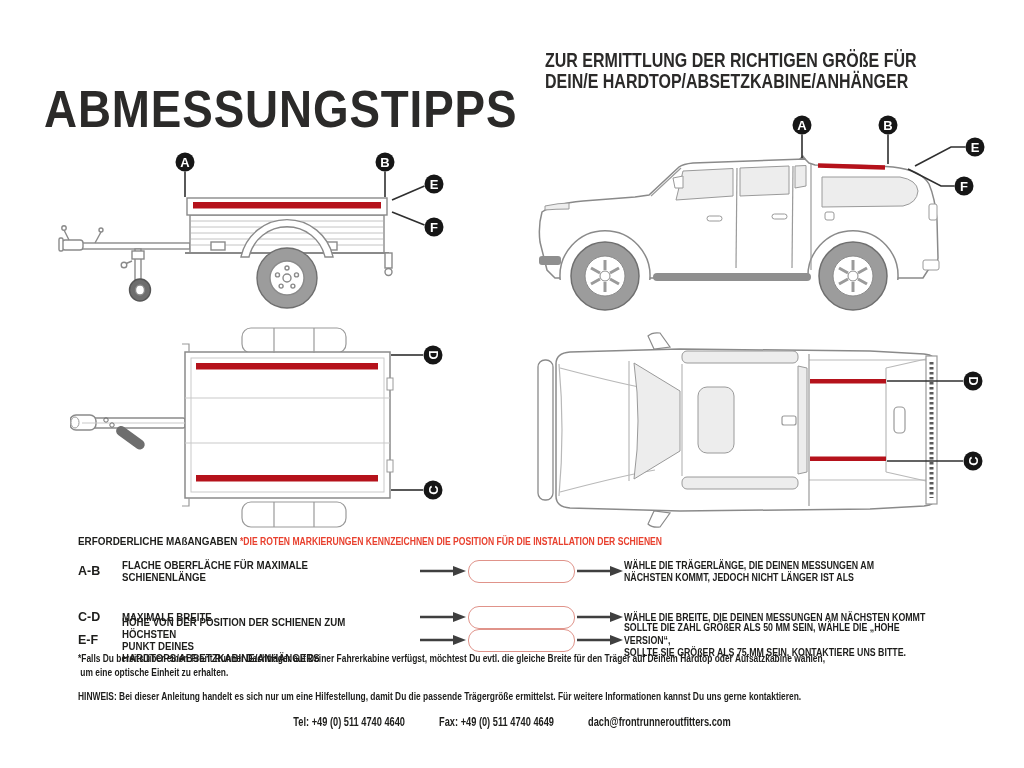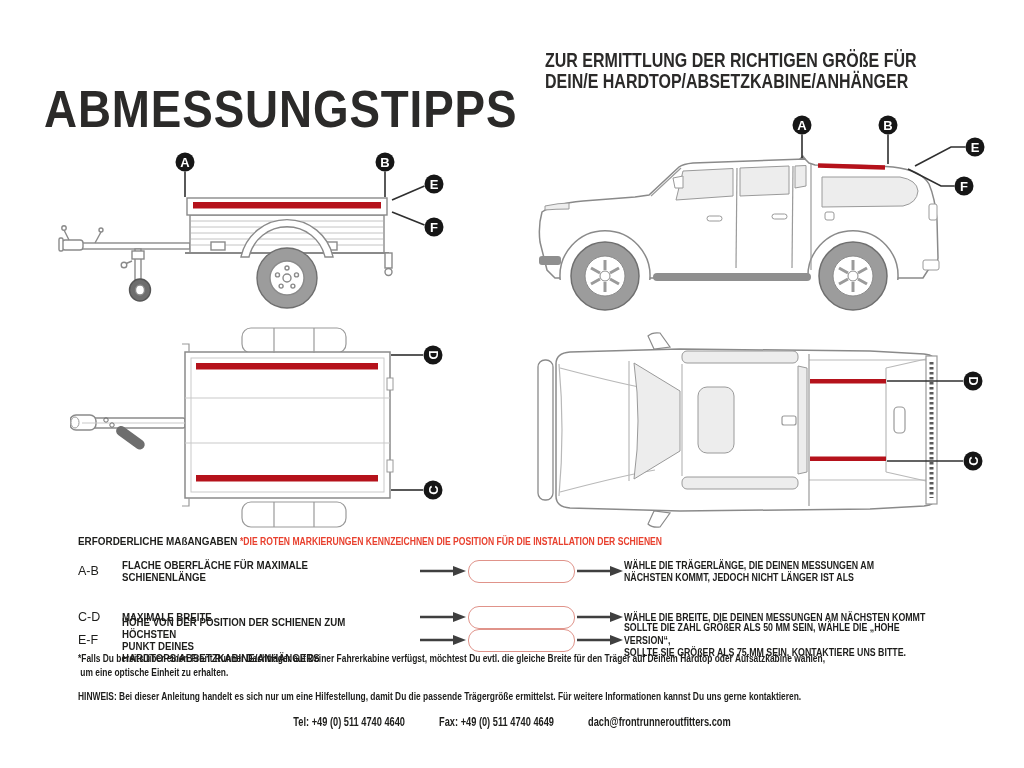--- a/index.html
+++ b/index.html
@@ -11,21 +11,21 @@
          transform:scaleX(.88);transform-origin:0 0;white-space:nowrap;color:#2b2a29;}
   .subtitle{left:545px;top:50px;font-size:20px;font-weight:700;line-height:21px;
             transform:scaleX(.8);transform-origin:0 0;white-space:pre-line;color:#2b2a29;}
   
   .m-heading{left:78px;top:535px;font-size:11px;font-weight:700;white-space:nowrap;}
   .m-heading .blk{display:inline-block;transform:scaleX(.9);transform-origin:0 50%;color:#1d1d1b;}
   .m-heading .red{position:absolute;left:162px;top:0;display:inline-block;transform:scaleX(.78);
                   transform-origin:0 50%;color:#e8402e;white-space:nowrap;}
   .mrow{position:absolute;left:78px;width:940px;display:grid;
         grid-template-columns:44px 296px 50px 108px 48px 1fr;align-items:center;}
-  .mkey{font-size:12.5px;font-weight:400;color:#1d1d1b;}
+  .mkey{font-size:12.5px;font-weight:700;color:#1d1d1b;}
   .mdesc{font-size:11px;font-weight:700;line-height:12px;transform:scaleX(.88);
          transform-origin:0 50%;white-space:pre-line;color:#1d1d1b;}
   .mres{font-size:11px;font-weight:700;line-height:12.5px;transform:scaleX(.8);
         transform-origin:0 50%;white-space:pre-line;color:#1d1d1b;}
   .marrow{display:flex;justify-content:center;align-items:center;}
   .moval{width:105px;height:21px;border:1.5px solid #e0938a;border-radius:11px;background:#fff;}
   .footnote{left:78px;top:652px;width:1200px;font-size:10.5px;font-weight:700;line-height:13.5px;
             transform:scaleX(.8);transform-origin:0 0;white-space:pre-wrap;color:#1d1d1b;}
   .hinweis{left:78px;top:690px;width:1200px;font-size:10.5px;font-weight:700;
            transform:scaleX(.8);transform-origin:0 0;white-space:nowrap;color:#1d1d1b;}

